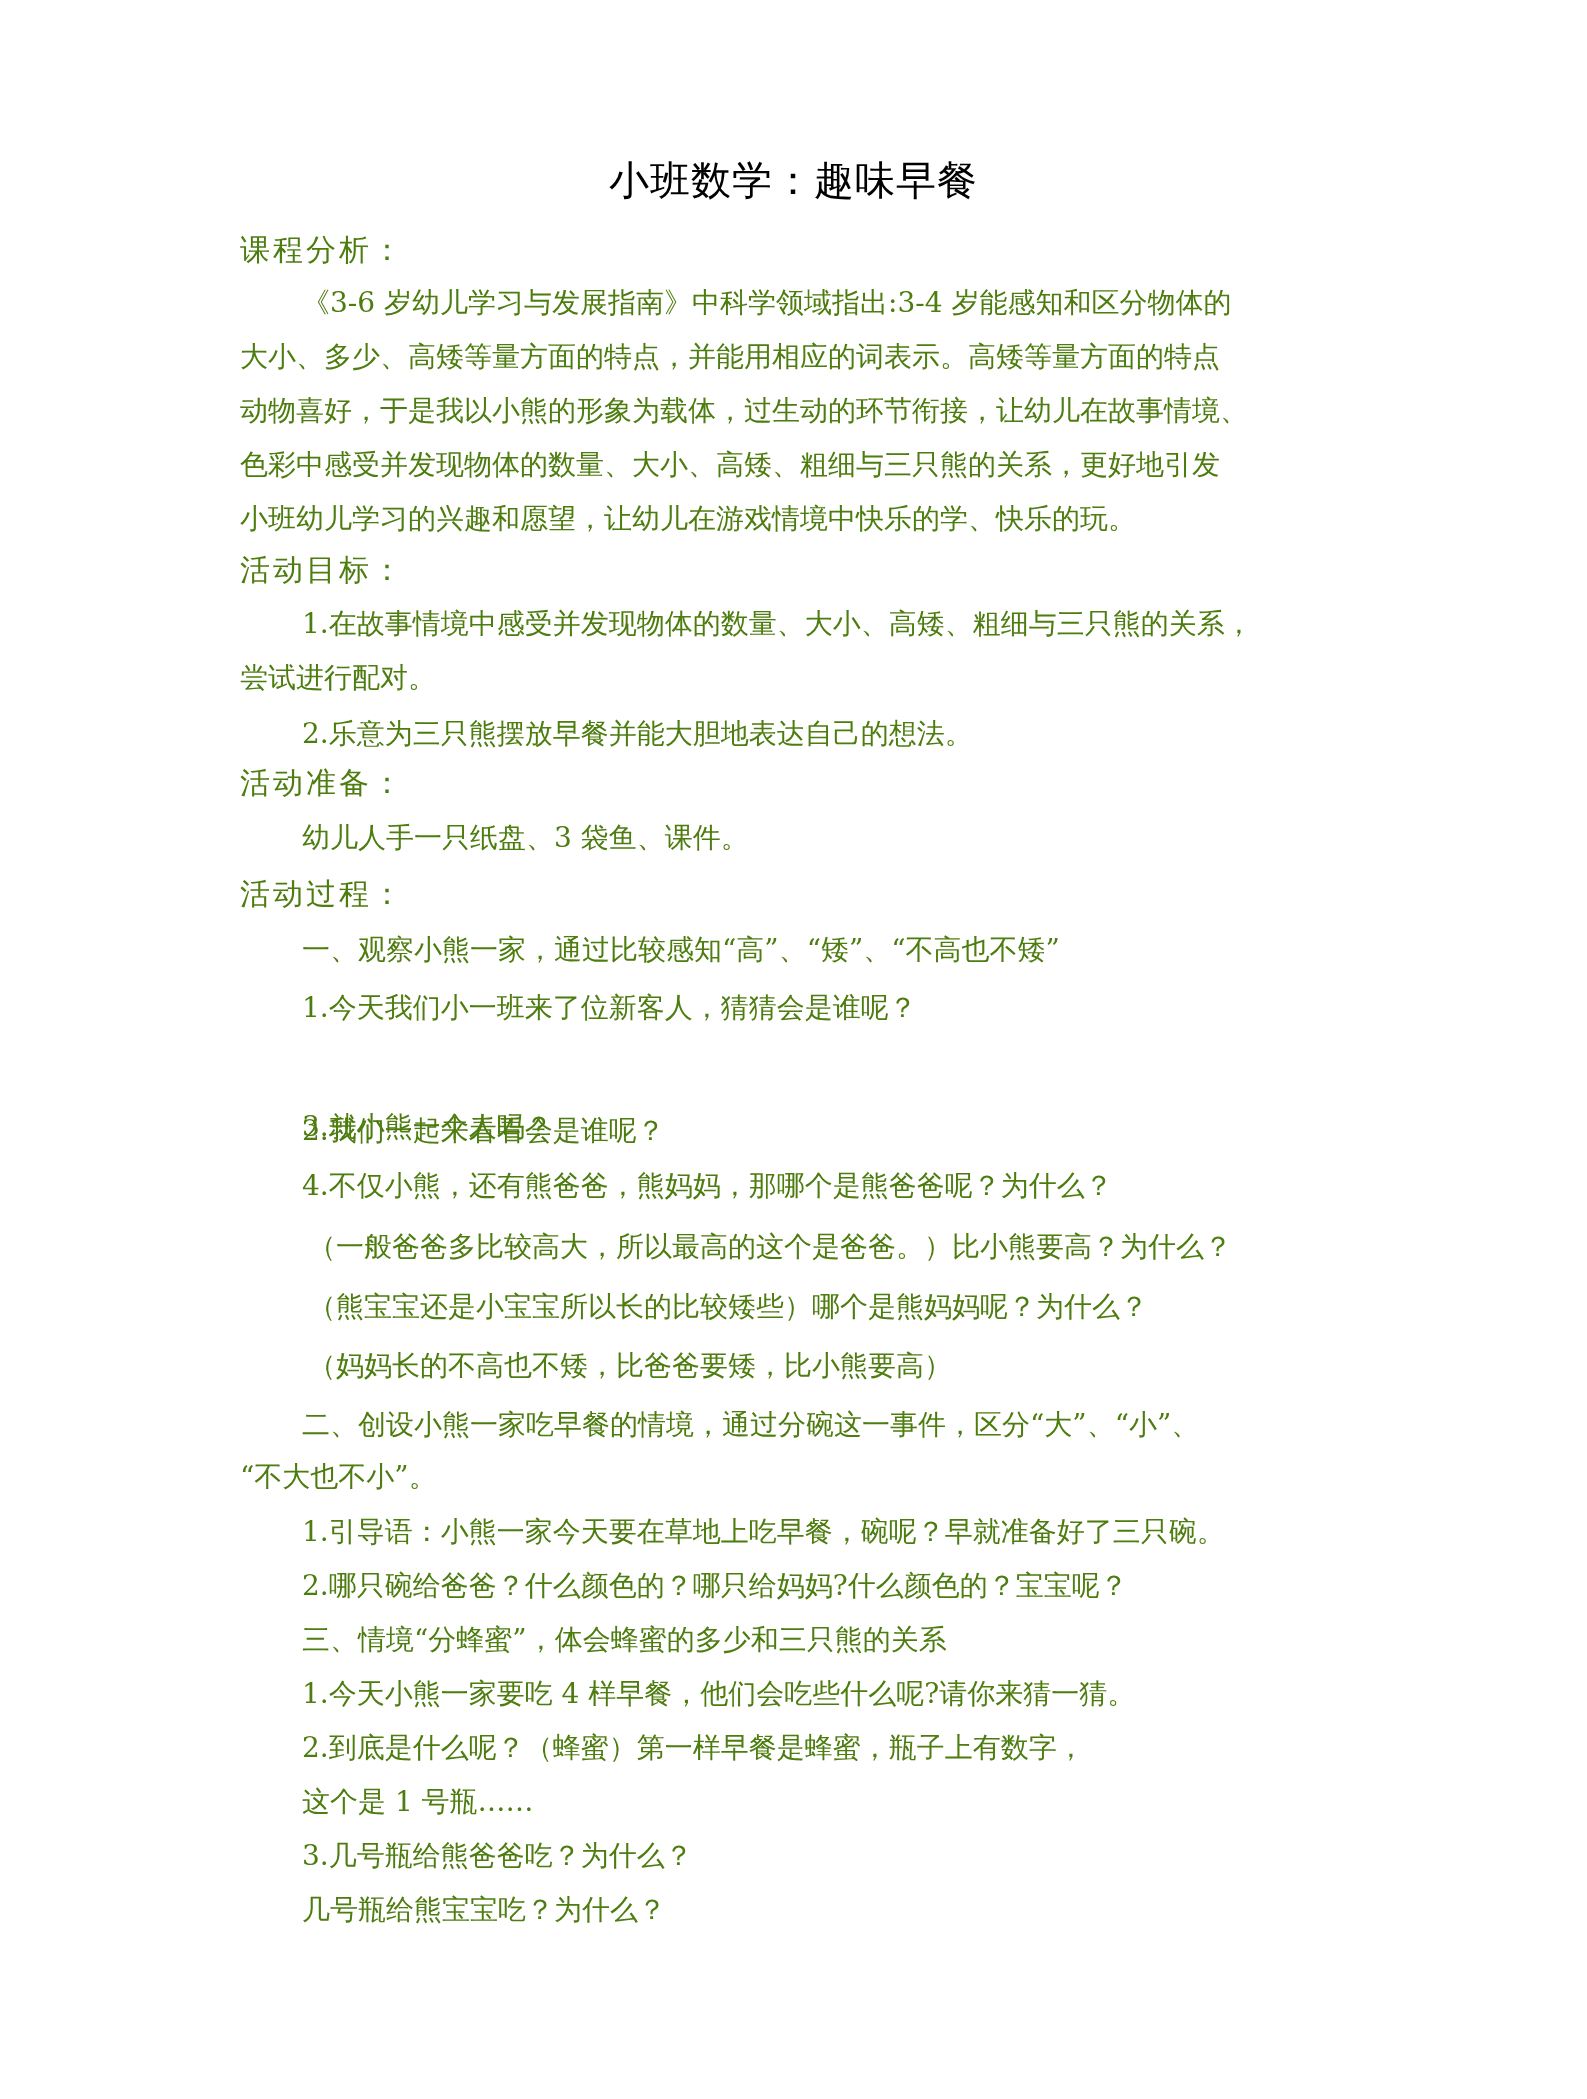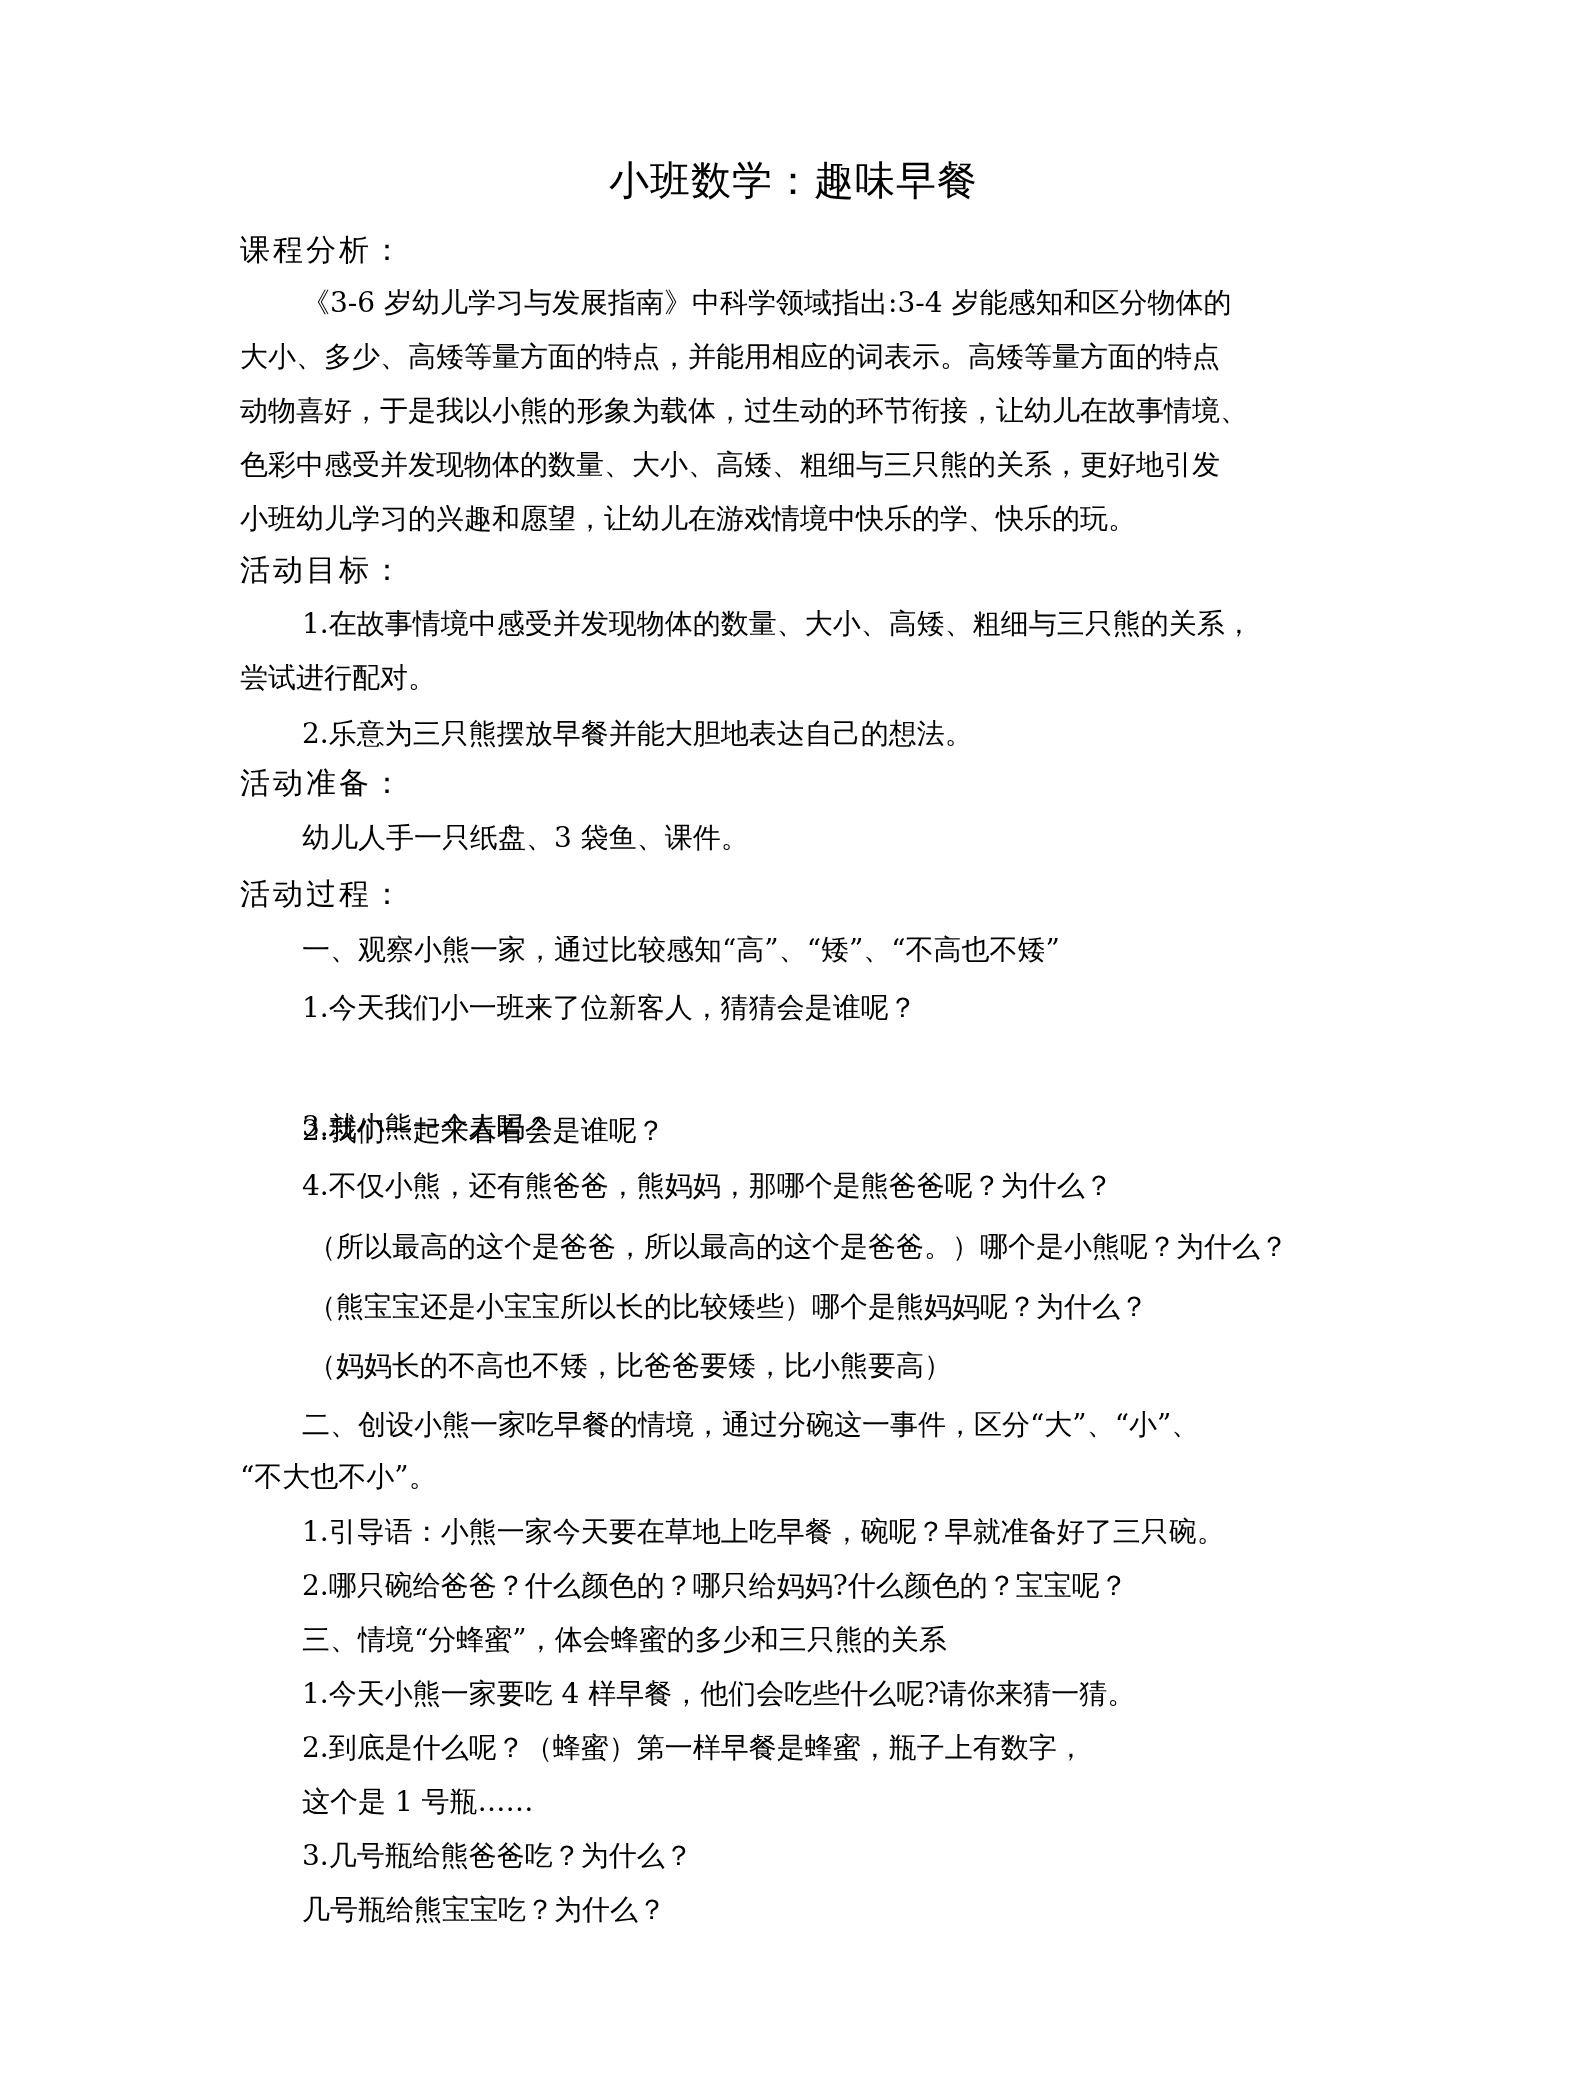--- a/index.html
+++ b/index.html
@@ -33,21 +33,21 @@
       line-height: 60px;
       letter-spacing: 1px;
       color: #000000;
       font-family: "DejaVu Sans", "Liberation Sans", sans-serif;
     }
     .line {
       position: absolute;
       font-size: 28px;
       line-height: 40px;
       white-space: nowrap;
-      color: #000000;
+      color: #4d7c0f;
     }
     .heading {
       left: 240px;
       font-size: 30px;
       letter-spacing: 3px;
       font-family: "DejaVu Serif", "Liberation Serif", serif;
     }
     .indent { left: 302px; }
     .flush { left: 240px; }
     .paren { left: 308px; }
@@ -73,21 +73,21 @@
 
   <div class="line heading" style="top:763px;">活动准备：</div>
   <div class="line indent" style="top:818px;">幼儿人手一只纸盘、3 袋鱼、课件。</div>
 
   <div class="line heading" style="top:874px;">活动过程：</div>
   <div class="line indent" style="top:930px;">一、观察小熊一家，通过比较感知“高”、“矮”、“不高也不矮”</div>
   <div class="line indent" style="top:988px;">1.今天我们小一班来了位新客人，猜猜会是谁呢？</div>
   <div class="line indent" style="top:1111px;">2.我们一起来看看会是谁呢？</div>
   <div class="line indent" style="top:1107px;">3.就小熊一个人吗？</div>
   <div class="line indent" style="top:1166px;">4.不仅小熊，还有熊爸爸，熊妈妈，那哪个是熊爸爸呢？为什么？</div>
-  <div class="line paren" style="top:1227px;">（所以最高的这个是爸爸，所以最高的这个是爸爸。）哪个是小熊呢？为什么？</div>
+  <div class="line paren" style="top:1227px;">（一般爸爸多比较高大，所以最高的这个是爸爸。）比小熊要高？为什么？</div>
   <div class="line paren" style="top:1287px;">（熊宝宝还是小宝宝所以长的比较矮些）哪个是熊妈妈呢？为什么？</div>
   <div class="line paren" style="top:1346px;">（妈妈长的不高也不矮，比爸爸要矮，比小熊要高）</div>
   <div class="line indent" style="top:1405px;">二、创设小熊一家吃早餐的情境，通过分碗这一事件，区分“大”、“小”、</div>
   <div class="line flush" style="top:1457px;">“不大也不小”。</div>
   <div class="line indent" style="top:1512px;">1.引导语：小熊一家今天要在草地上吃早餐，碗呢？早就准备好了三只碗。</div>
   <div class="line indent" style="top:1566px;">2.哪只碗给爸爸？什么颜色的？哪只给妈妈?什么颜色的？宝宝呢？</div>
   <div class="line indent" style="top:1620px;">三、情境“分蜂蜜”，体会蜂蜜的多少和三只熊的关系</div>
   <div class="line indent" style="top:1674px;">1.今天小熊一家要吃 4 样早餐，他们会吃些什么呢?请你来猜一猜。</div>
   <div class="line indent" style="top:1728px;">2.到底是什么呢？（蜂蜜）第一样早餐是蜂蜜，瓶子上有数字，</div>
   <div class="line indent" style="top:1782px;">这个是 1 号瓶……</div>

